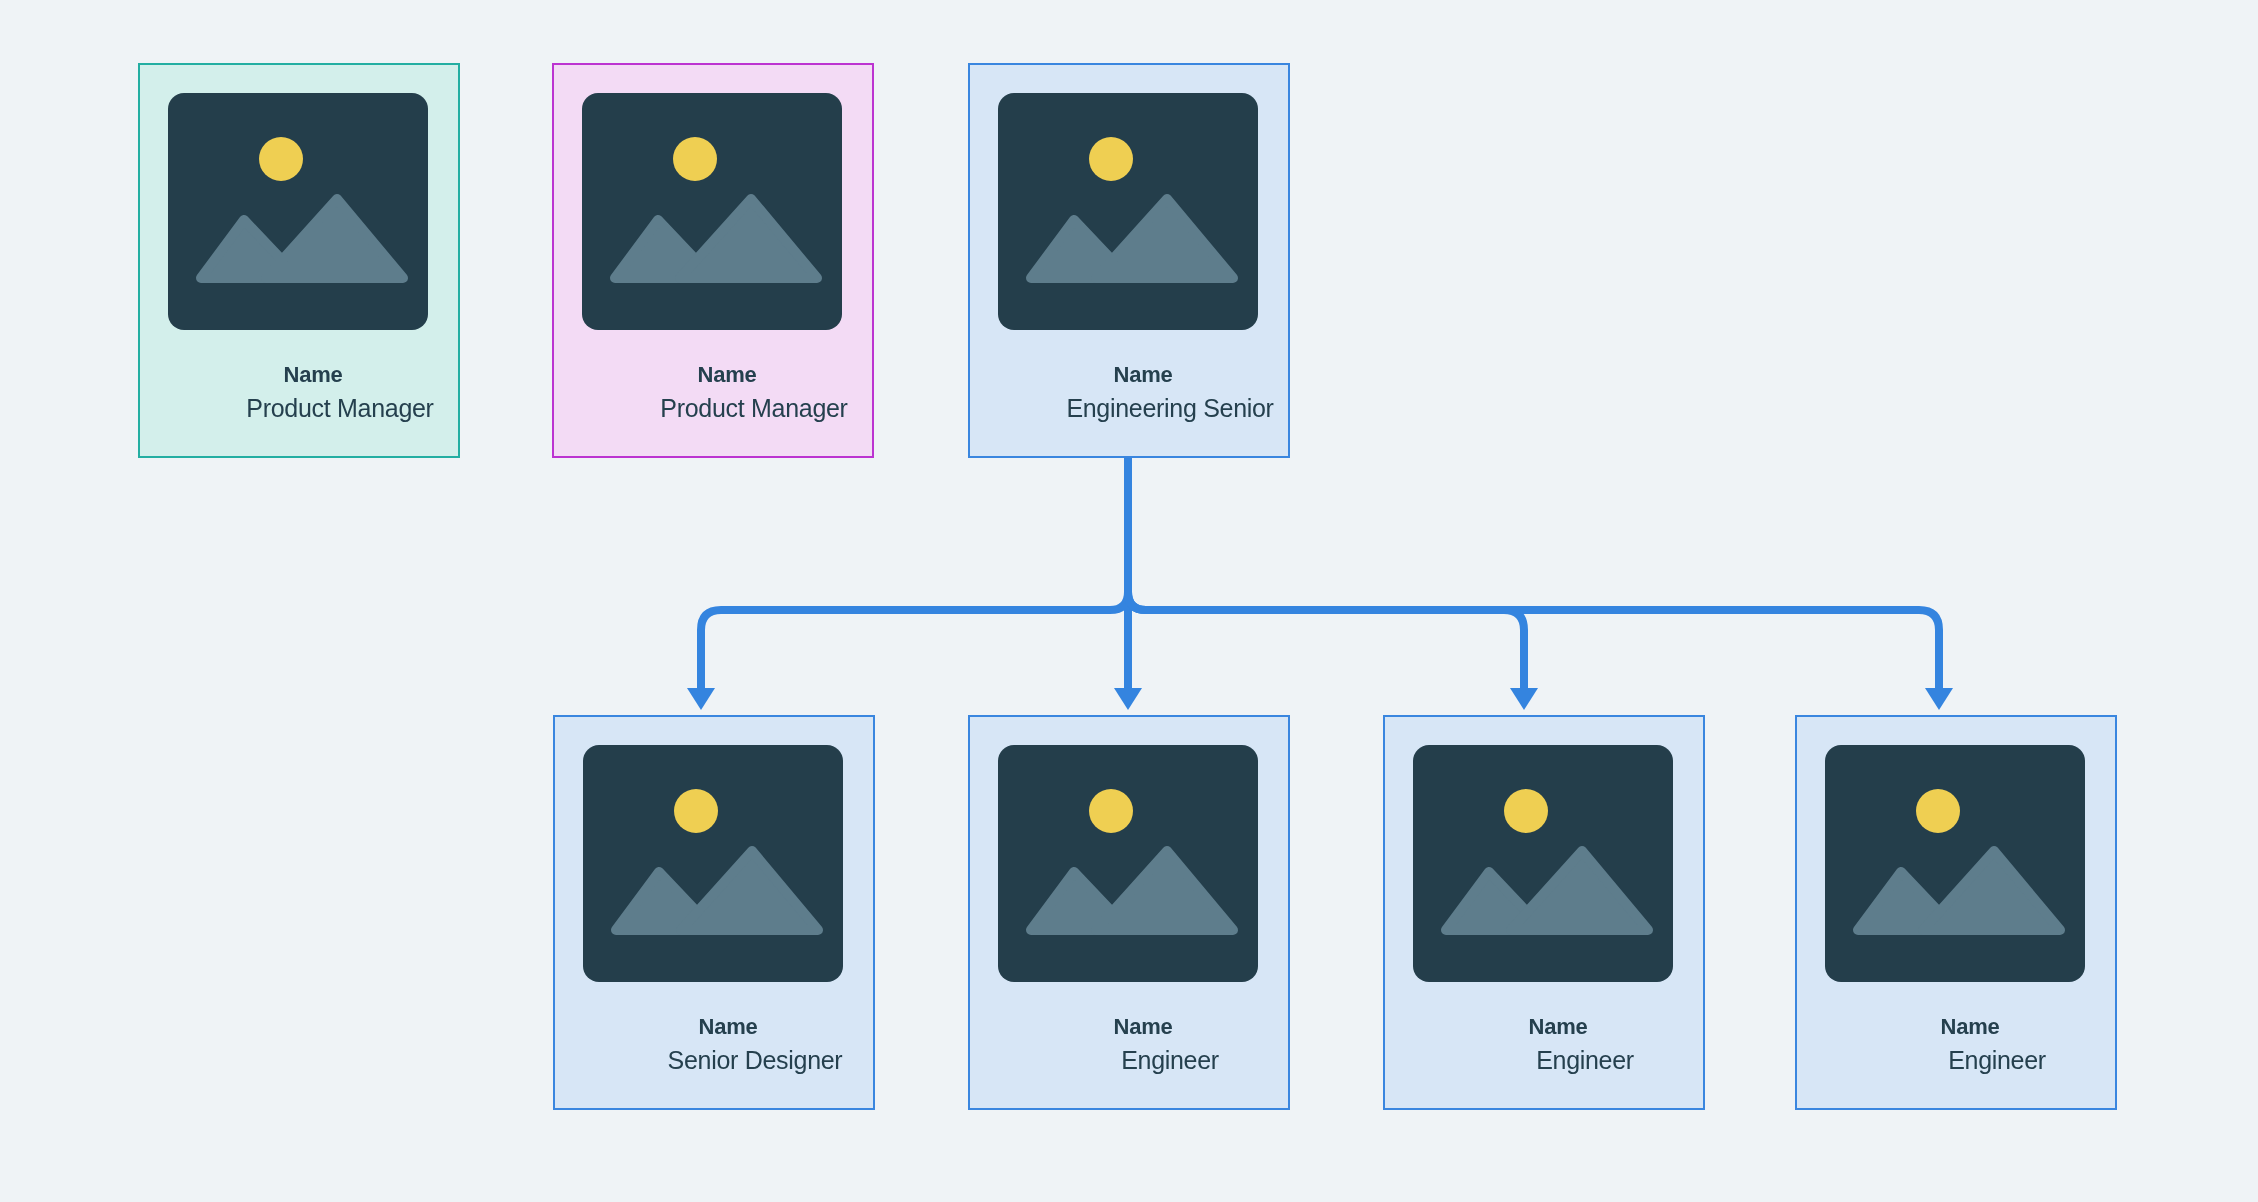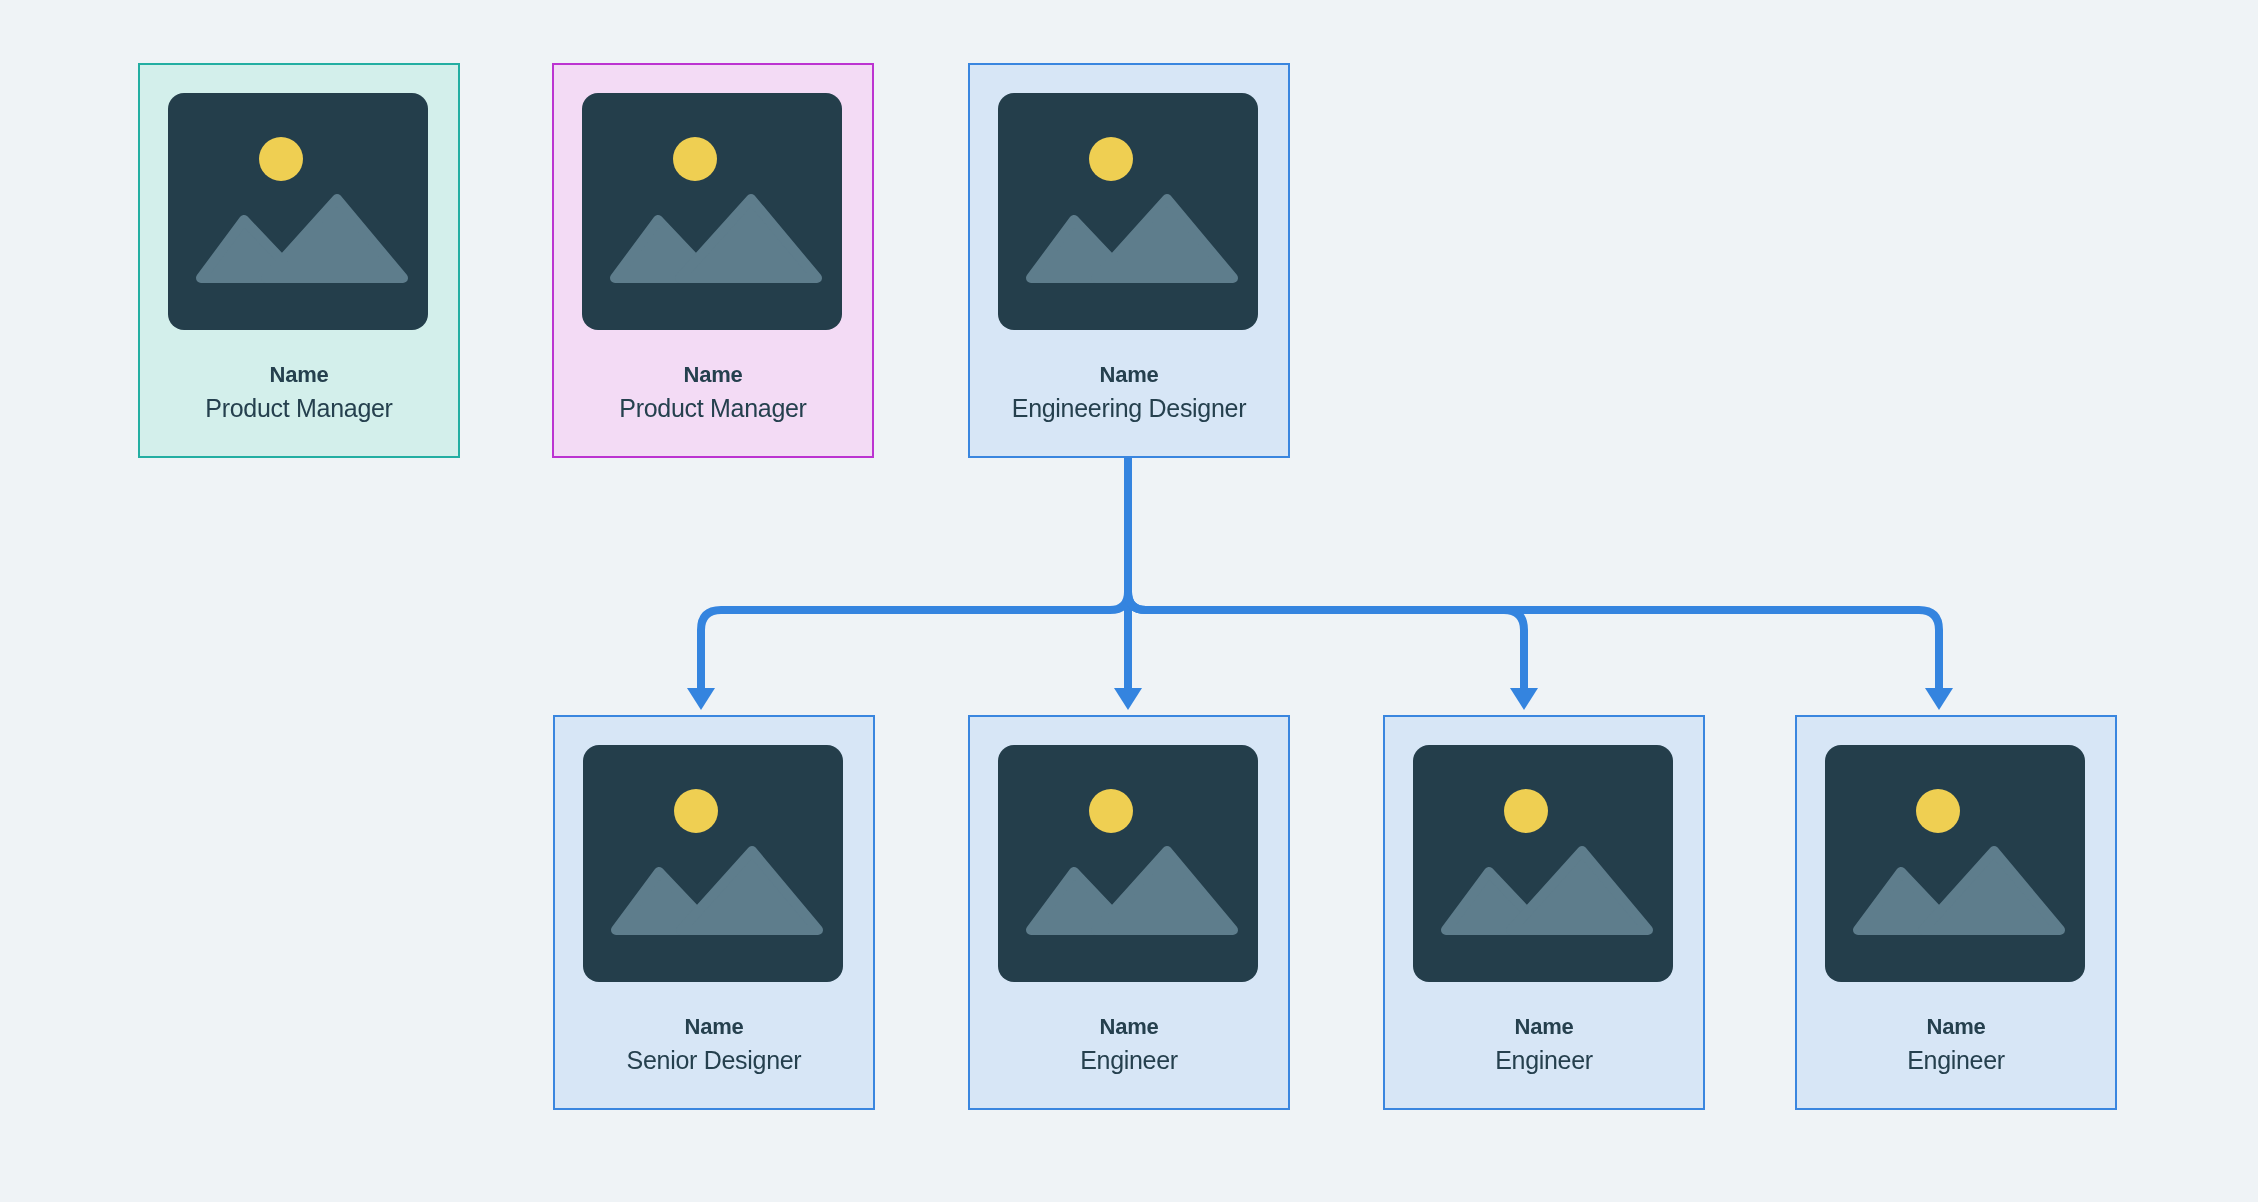--- a/index.html
+++ b/index.html
@@ -39,26 +39,28 @@
   .thumb {
     position: absolute;
     left: 28px; top: 28px;
     width: 260px; height: 237px;
   }
   .card-name {
     position: absolute; left: 0; top: 296px; width: 100%;
     font-size: 22px; font-weight: 700;
     color: #25404E; letter-spacing: -0.2px;
     line-height: 28px;
+    padding-left: 14px;
   }
   .card-role {
     position: absolute; left: 0; top: 327px; width: 100%;
     font-size: 25px; font-weight: 400;
     color: #25404E; letter-spacing: -0.3px;
     line-height: 32px;
+    padding-left: 41px;
   }
 </style>
 </head>
 <body>
 
 <div id="stage">
 
   <svg class="connector-layer" viewBox="0 0 2258 1202">
     <g>
       <path class="edge-path" d="M1128 458 V592 Q1128 610 1110 610 H721 Q701 610 701 630 V690"></path>
@@ -107,21 +109,21 @@
   <div class="card blue" style="left:968px; top:63px;">
     <svg class="thumb" viewBox="0 0 260 237">
       <rect x="0" y="0" width="260" height="237" rx="16" fill="#243E4B"></rect>
       <circle cx="113" cy="66" r="22" fill="#EFCF52"></circle>
       <g fill="#5E7D8C" stroke="#5E7D8C" stroke-width="10" stroke-linejoin="round">
         <polygon points="33,185 76,127 131,185"></polygon>
         <polygon points="98,185 169,106 235,185"></polygon>
       </g>
     </svg>
     <div class="card-name">Name</div>
-    <div class="card-role">Engineering Designer</div>
+    <div class="card-role">Engineering Senior</div>
   </div>
 
   <div class="card blue" style="left:553px; top:715px;">
     <svg class="thumb" viewBox="0 0 260 237">
       <rect x="0" y="0" width="260" height="237" rx="16" fill="#243E4B"></rect>
       <circle cx="113" cy="66" r="22" fill="#EFCF52"></circle>
       <g fill="#5E7D8C" stroke="#5E7D8C" stroke-width="10" stroke-linejoin="round">
         <polygon points="33,185 76,127 131,185"></polygon>
         <polygon points="98,185 169,106 235,185"></polygon>
       </g>

